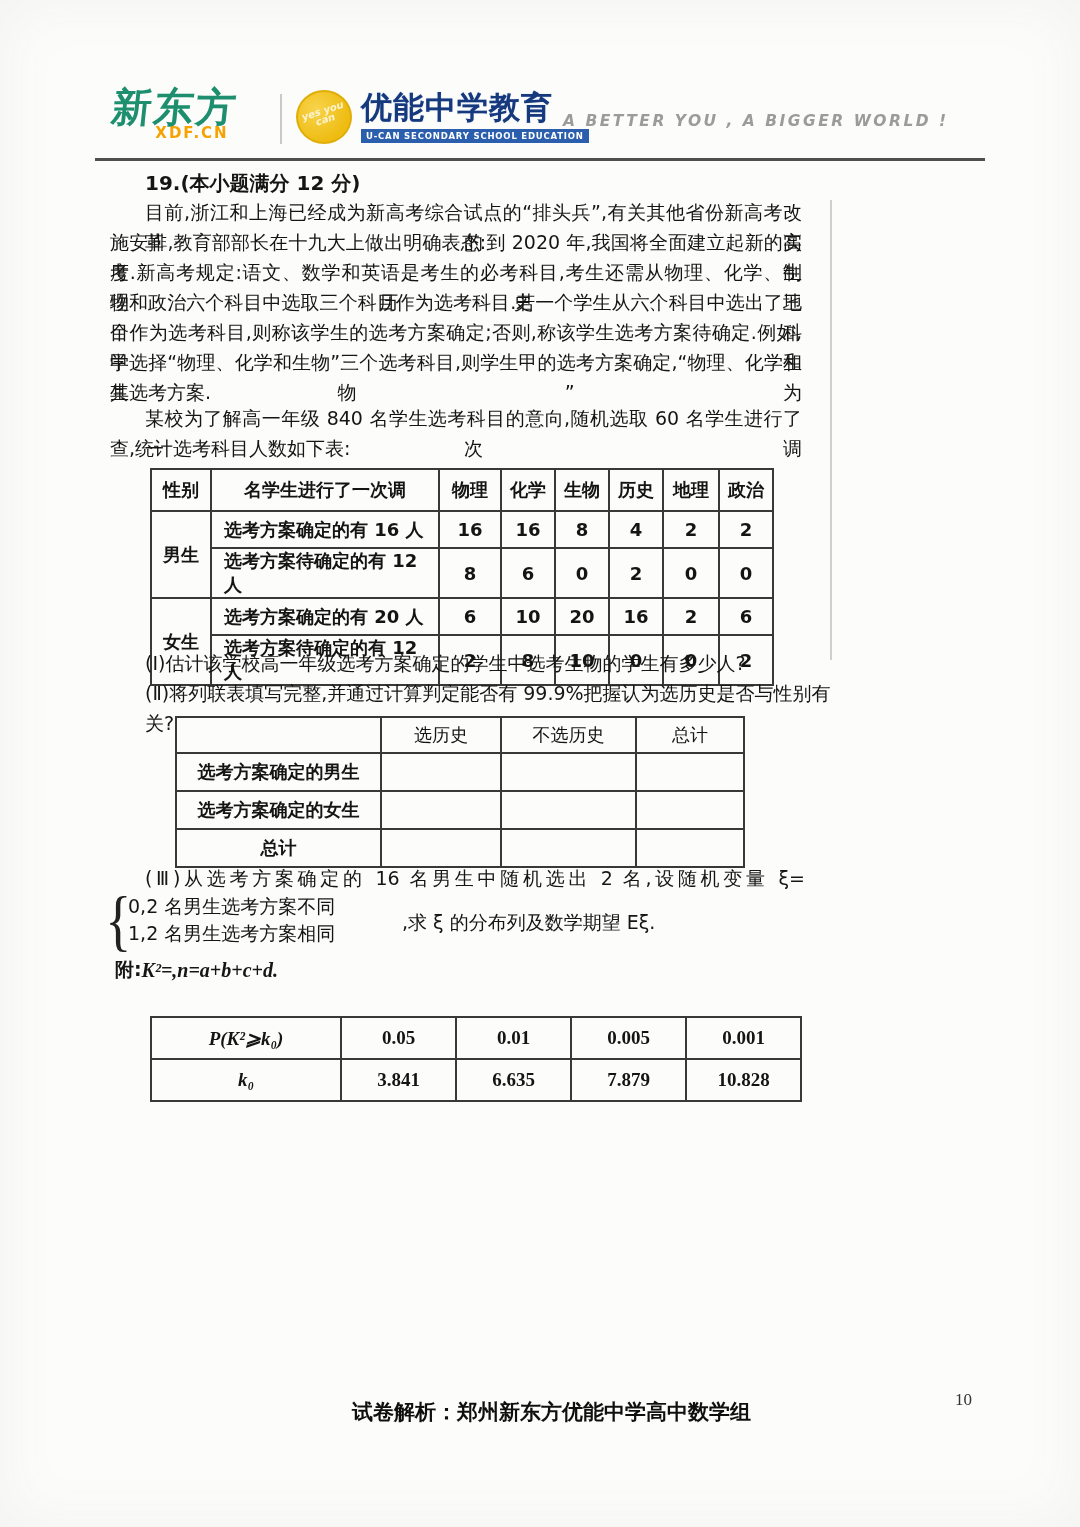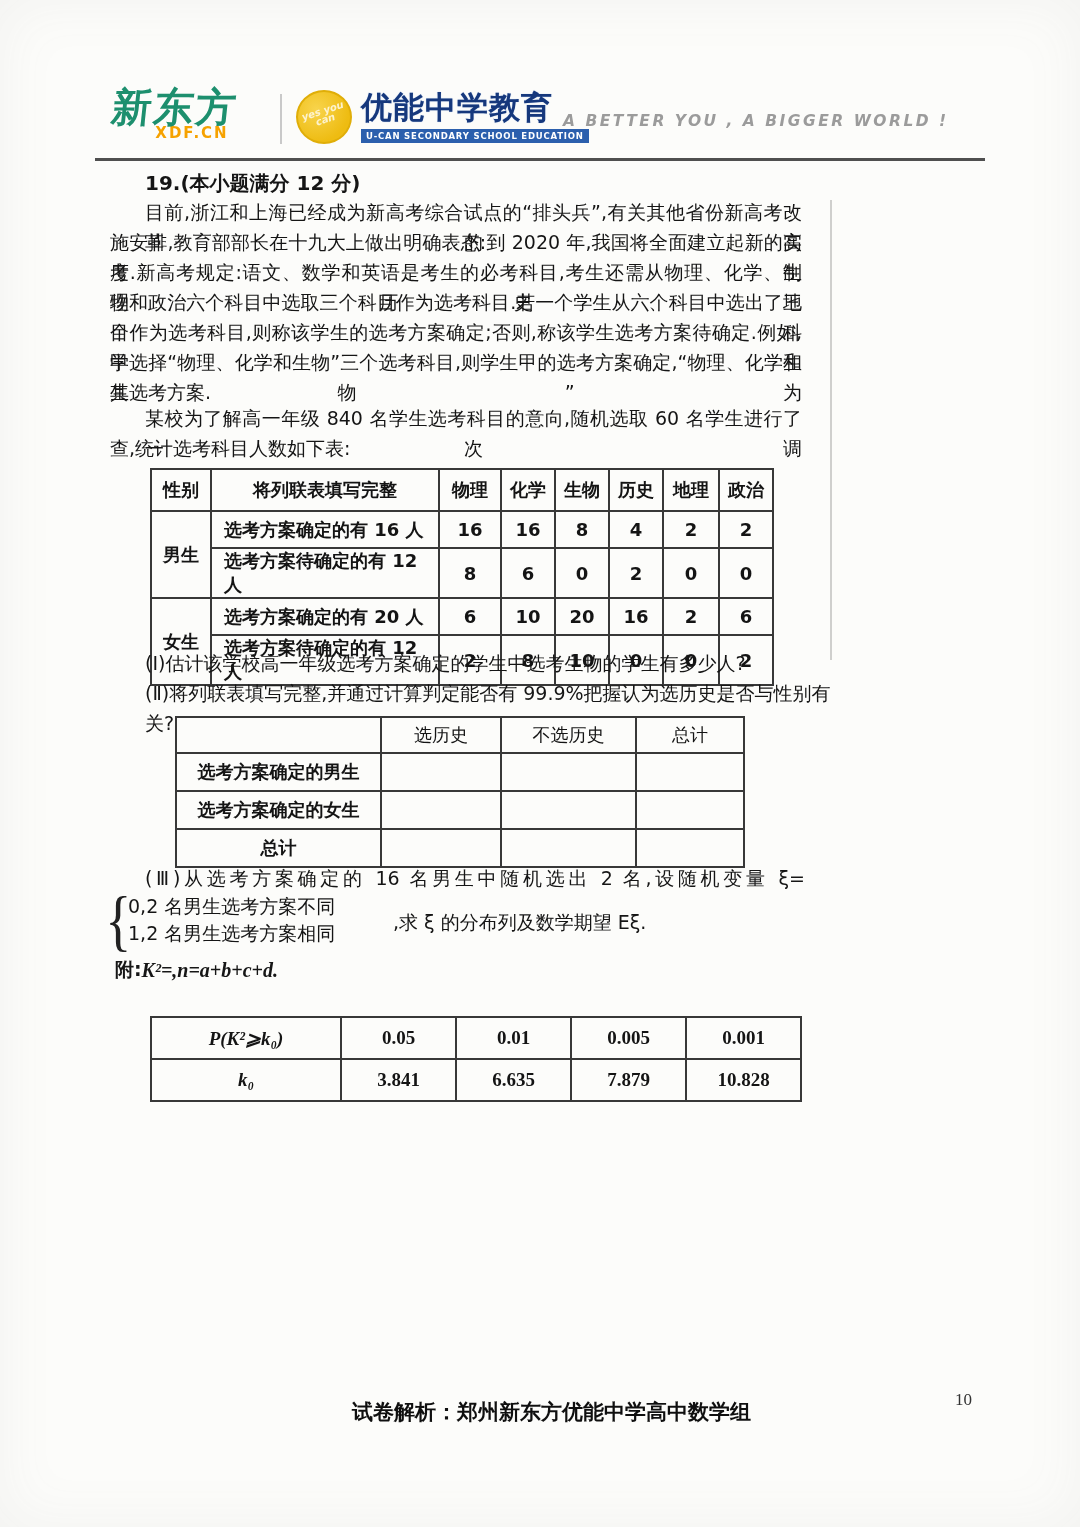--- a/index.html
+++ b/index.html
@@ -56,21 +56,21 @@
                 font-family:"Liberation Serif","DejaVu Serif",serif; }
   .t-critical td { height:40px; font-size:19px; }
   .t-critical td.math { font-style:italic;border-radius:16px; }
 
   
   .q3-line { position:absolute; left:145px; top:863px; width:660px; height:30px; line-height:30px; }
   .brace { position:absolute; left:103px; top:889px; font-size:64px; font-weight:400;
            font-family:"Liberation Serif",serif; color:#222; transform:scale(0.85,1.05); line-height:64px; }
   .cases { position:absolute; left:128px; top:893px; }
   .cases .ln { height:27px; line-height:27px; }
-  .case-tail { position:absolute; left:393px; top:908px; height:28px; line-height:28px; }
+  .case-tail { position:absolute; left:402px; top:908px; height:28px; line-height:28px; }
   .formula { position:absolute; left:115px; top:957px; display:flex; align-items:center;
              font-family:"Liberation Serif","DejaVu Serif",serif; font-size:20px; color:#161616; }
   .formula .cjk { font-family:"DejaVu Sans",sans-serif; font-weight:700; font-size:19px; }
   .formula .math { font-style:italic; font-weight:600; }
   .frac { display:inline-flex; flex-direction:column; text-align:center; margin:0 4px; }
   .frac .num { border-bottom:2px solid #222; padding:0 10px 3px; }
   .frac .den { padding-top:3px; }
 
   
   .footer-caption { position:absolute; left:352px; top:1398px; font-size:21px; font-weight:800; color:#0f0f0f; }
@@ -125,21 +125,21 @@
         <col style="width:62px">
         <col style="width:54px">
         <col style="width:54px">
         <col style="width:54px">
         <col style="width:56px">
         <col style="width:54px">
       </colgroup>
     <tbody>
         <tr class="hd">
       <td>性别</td>
-      <td>将列联表填写完整</td>
+      <td>名学生进行了一次调</td>
       <td>物理</td>
       <td>化学</td>
       <td>生物</td>
       <td>历史</td>
       <td>地理</td>
       <td>政治</td>
     </tr>
     <tr>
       <td rowspan="2">男生</td>
       <td class="lbl">选考方案确定的有 16 人</td>

